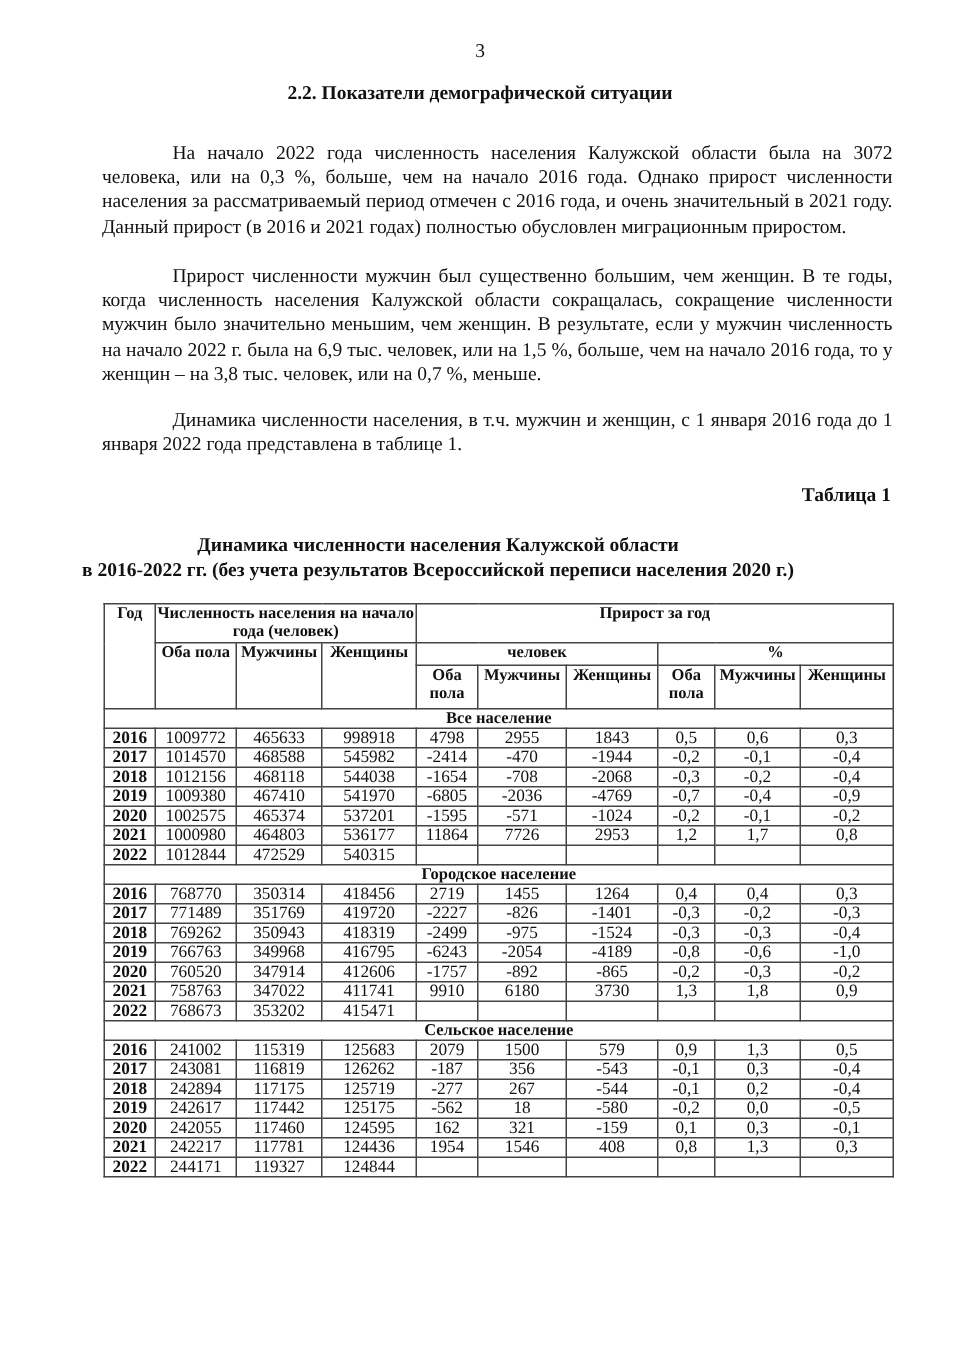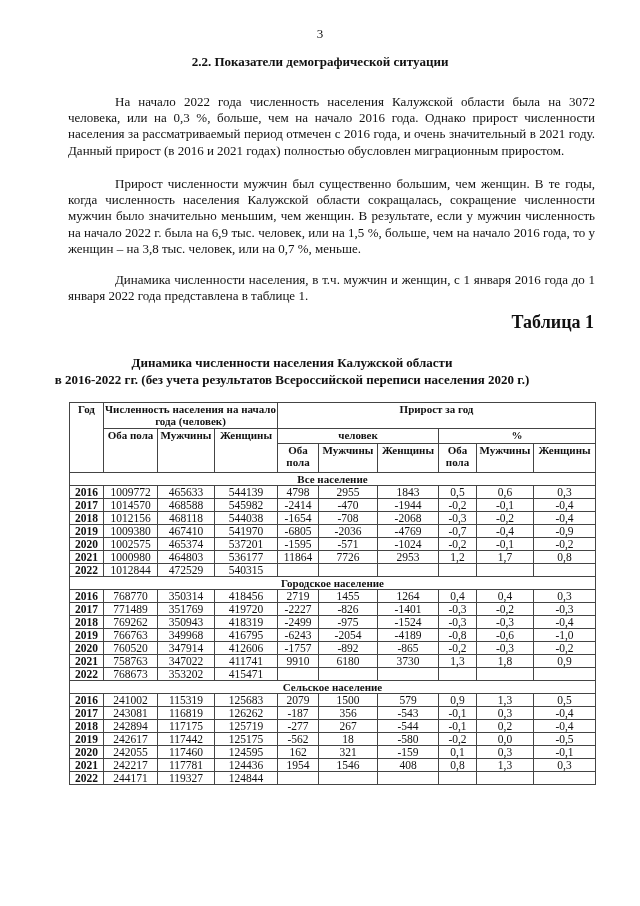--- a/index.html
+++ b/index.html
@@ -9,21 +9,21 @@
   }
   .page-num { position: absolute; top: 26px; left: 0; width: 640px; text-align: center; font-size: 13px; }
   .heading { position: absolute; top: 54px; left: 0; width: 640px; text-align: center; font-weight: bold; font-size: 13px; }
   .para {
     position: absolute; left: 68px; width: 527px; font-size: 13px; line-height: 16.2px;
     text-align: justify; text-indent: 47px; margin: 0;
   }
   #p1 { top: 94px; }
   #p2 { top: 176px; }
   #p3 { top: 272px; }
-  .table-label { position: absolute; top: 312px; right: 46px; font-weight: bold; font-size: 18px; }
+  .table-label { position: absolute; top: 322px; right: 46px; font-weight: bold; font-size: 13px; }
   .table-title { position: absolute; top: 354px; left: 0; width: 584px; text-align: center; font-weight: bold; font-size: 13px; line-height: 17px; }
   table.data {
     position: absolute; top: 402px; left: 69px; width: 526px;
     border-collapse: collapse; table-layout: fixed; font-size: 11.5px;
   }
   table.data td, table.data th {
     border: 1px solid #444; padding: 0 1px; text-align: center; vertical-align: top;
     line-height: 12px; white-space: nowrap; overflow: hidden;
   }
   table.data th { font-weight: bold; font-size: 11px; }
@@ -86,21 +86,21 @@
     </tr>
   </thead>
   <tbody id="tbody">
       <tr class="section">
         <td colspan="10">Все население</td>
       </tr>
       <tr class="row">
         <td class="year">2016</td>
         <td>1009772</td>
         <td>465633</td>
-        <td>544139</td>
+        <td>998918</td>
         <td>4798</td>
         <td>2955</td>
         <td>1843</td>
         <td>0,5</td>
         <td>0,6</td>
         <td>0,3</td>
       </tr>
       <tr class="row">
         <td class="year">2017</td>
         <td>1014570</td>

